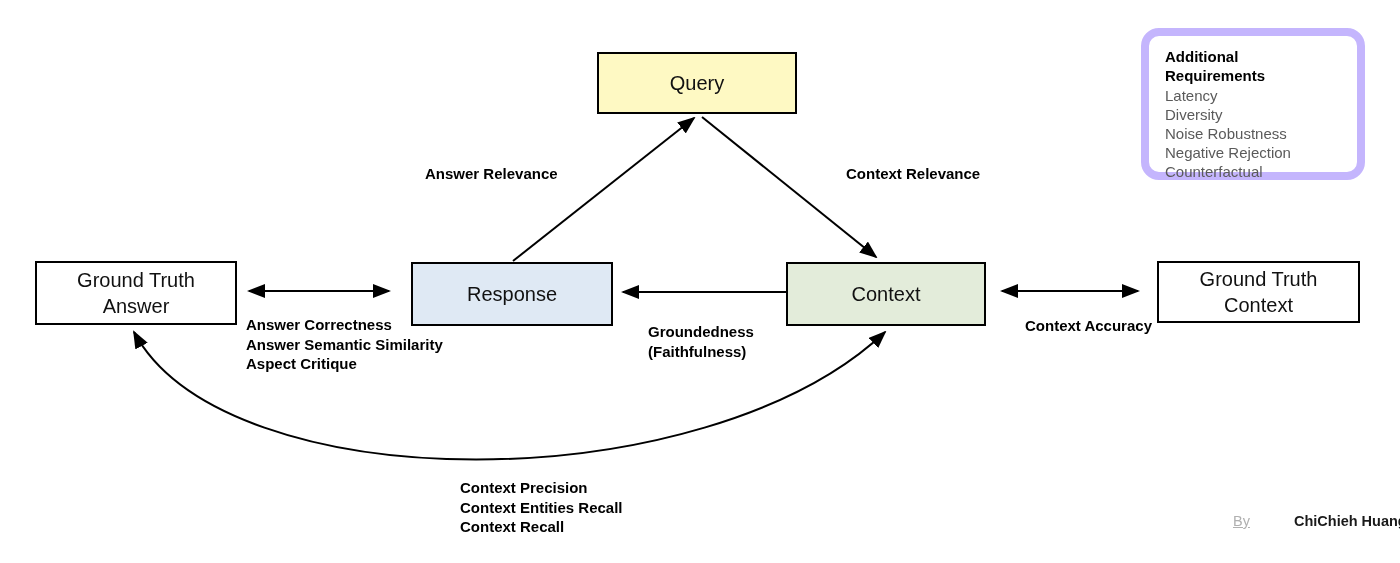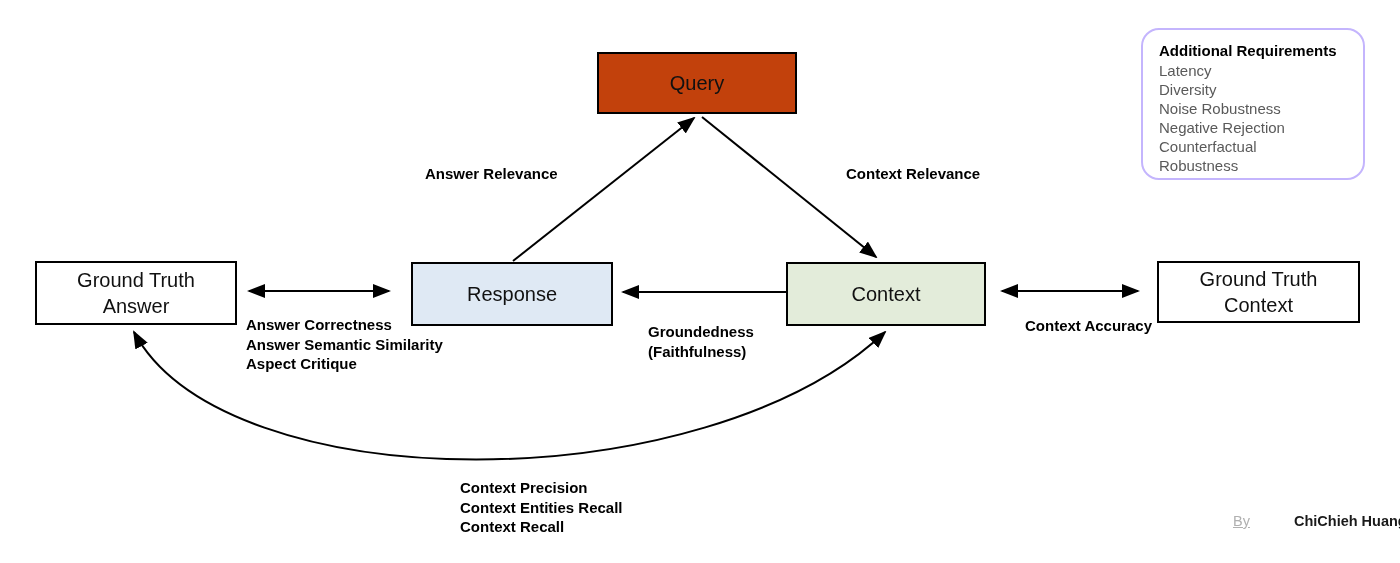--- a/index.html
+++ b/index.html
@@ -39,21 +39,21 @@
   .lbl-context-relevance { left: 846px;  top: 164px; }
   .lbl-answer-metrics    { left: 246px;  top: 315px; }
   .lbl-groundedness      { left: 648px;  top: 322px; }
   .lbl-context-accuracy  { left: 1001px; top: 316px; margin-left: 24px; }
   .lbl-context-metrics   { left: 460px;  top: 478px; }
 
   .addreq {
     position: absolute;
     left: 1141px; top: 28px;
     width: 224px; height: 152px;
-    border: 2px solid #c4b5fd;
+    border: 8px solid #c4b5fd;
     border-radius: 18px;
     background: #fff;
     padding: 11px 16px 10px 16px;
     font-size: 15px;
     line-height: 19px;
   }
   .addreq-title { font-weight: 700; color: #000; margin-bottom: 1px; }
   .addreq-item  { color: #5a5a5a; font-weight: 400; }
 
   .credit {
@@ -88,21 +88,21 @@
 
     <line x1="1002" y1="291" x2="1138" y2="291" stroke="#000" stroke-width="2" marker-start="url(#ah-start)" marker-end="url(#ah-end)"></line>
 
     <line x1="513" y1="261" x2="694" y2="118" stroke="#000" stroke-width="2" marker-end="url(#ah-end)"></line>
 
     <line x1="702" y1="117" x2="876" y2="257" stroke="#000" stroke-width="2" marker-end="url(#ah-end)"></line>
 
     <path d="M 134 332 C 225 502, 705 502, 885 332" fill="none" stroke="#000" stroke-width="2" marker-start="url(#ah-start)" marker-end="url(#ah-end)"></path>
   </svg>
 
-  <div class="node node-query" style="background-color: #c2410c;">
+  <div class="node node-query" style="background-color: #fef9c3;">
     <span>Query</span>
   </div>
 
   <div class="node node-gta" style="background-color: rgb(255, 255, 255);">
     <span>Ground Truth</span>
     <span>Answer</span>
   </div>
 
   <div class="node node-resp" style="background-color: rgb(223, 233, 244); align-items: center;">
     <span>Response</span>
@@ -140,21 +140,20 @@
     <div>Context Recall</div>
   </div>
 
   <div class="addreq">
     <div class="addreq-title">Additional Requirements</div>
     <div class="addreq-item">Latency</div>
     <div class="addreq-item">Diversity</div>
     <div class="addreq-item">Noise Robustness</div>
     <div class="addreq-item">Negative Rejection</div>
     <div class="addreq-item">Counterfactual</div>
-    <div class="addreq-item">Robustness</div>
   </div>
 
   <div class="credit">
     <span class="credit-prefix">By</span>
     <span class="credit-author">ChiChieh Huang</span>
   </div>
 
 </div>
 
 </body></html>

